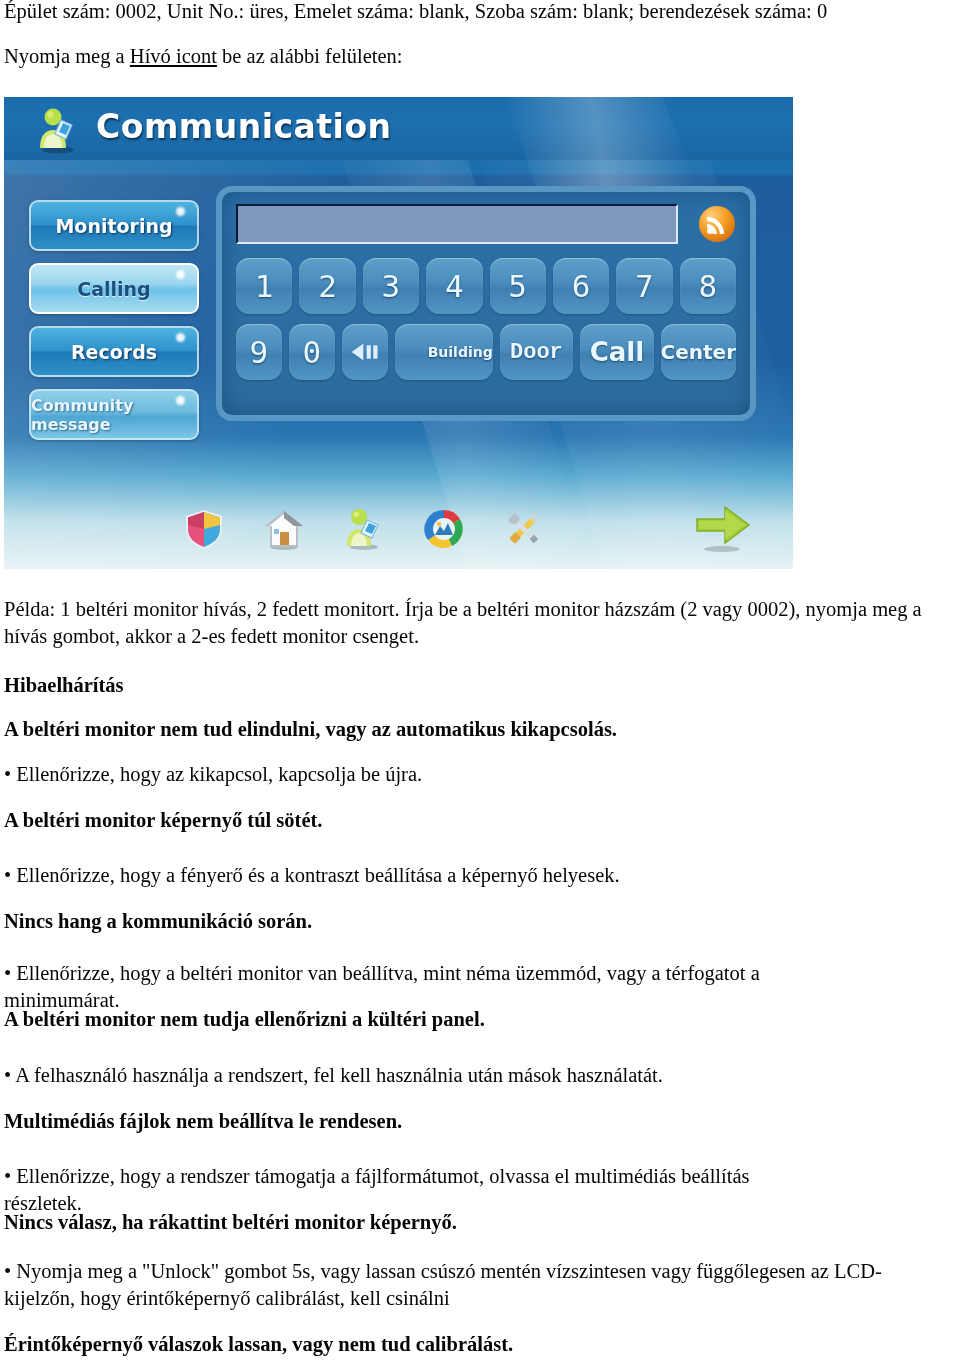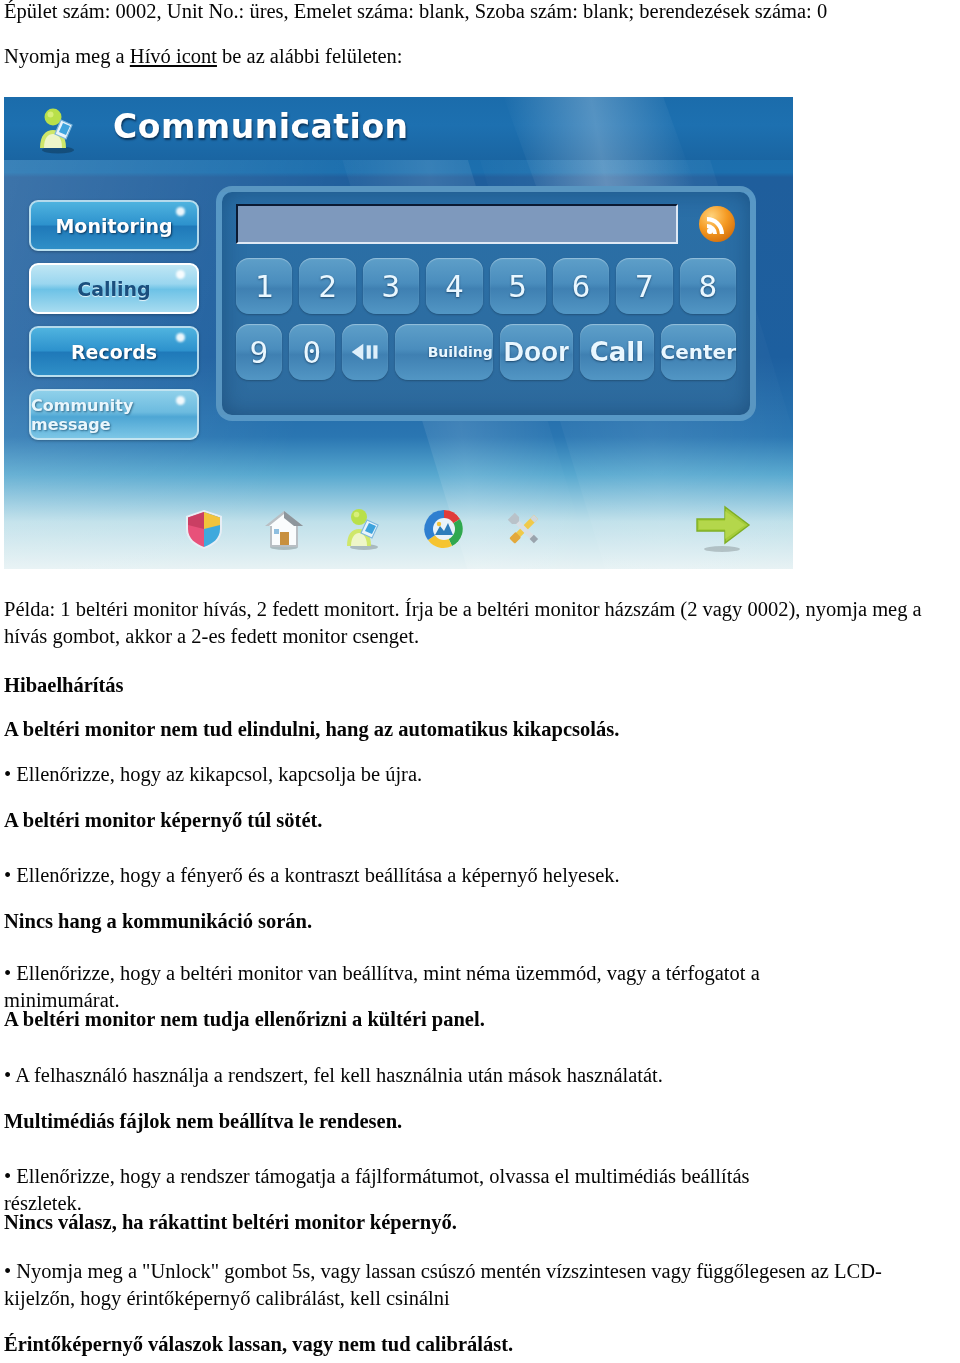--- a/index.html
+++ b/index.html
@@ -102,21 +102,20 @@
   }
   .app-title {
     position: absolute;
     left: 92px; top: 10px;
     font-family: "DejaVu Sans", sans-serif;
     font-weight: bold;
     font-size: 33px;
     letter-spacing: 0.5px;
     color: #ffffff;
     text-shadow: 1px 2px 2px rgba(0,20,45,0.65);
-    margin-left: 17px;
   }
 
   
   .panel-body {
     position: absolute;
     left: 0; top: 63px;
     width: 789px;
     height: 409px;
   }
 
@@ -228,21 +227,21 @@
     align-items: center;
     justify-content: center;
     color: #e9f7ff;
     font-family: "DejaVu Sans Mono", monospace;
     font-size: 31px;
     text-shadow: 0 1px 2px rgba(0,30,60,0.6);
   }
   .key.digit { width: 60px; }
   .key.w-back { width: 60px; }
   .key.w-building { width: 74px; font-family:"DejaVu Sans", sans-serif; font-size: 14px; font-weight: bold; padding-left: 33px; }
-  .key.w-door { width: 96px; font-family:Liberation Sans, sans-serif; font-size: 28px; font-weight: bold; }
+  .key.w-door { width: 96px; font-family:Liberation Mono, monospace; font-size: 22px; font-weight: bold; }
   .key.w-call { width: 96px; font-family:"DejaVu Sans", sans-serif; font-size: 26px; font-weight: bold; }
   .key.w-center { width: 96px; font-family:"DejaVu Sans", sans-serif; font-size: 20px; font-weight: bold; }
 
   
   .dock {
     position: absolute;
     left: 0;
     bottom: 0;
     width: 789px;
     height: 92px;
@@ -440,21 +439,21 @@
 
   <div class="tx" id="line-example">
     <p class="para">Példa: 1 beltéri monitor hívás, 2 fedett monitort. Írja be a beltéri monitor házszám (2 vagy 0002), nyomja meg a hívás gombot, akkor a 2-es fedett monitor csenget.</p>
   </div>
 
   <div class="tx" id="head-troubleshoot">
     <p class="para bold">Hibaelhárítás</p>
   </div>
 
   <div class="tx" id="head-cannot-start">
-    <p class="para bold">A beltéri monitor nem tud elindulni, hang az automatikus kikapcsolás.</p>
+    <p class="para bold">A beltéri monitor nem tud elindulni, vagy az automatikus kikapcsolás.</p>
   </div>
 
   <div class="tx" id="bul-power-cycle">
     <p class="para">• Ellenőrizze, hogy az kikapcsol, kapcsolja be újra.</p>
   </div>
 
   <div class="tx" id="head-screen-dark">
     <p class="para bold">A beltéri monitor képernyő túl sötét.</p>
   </div>
 

